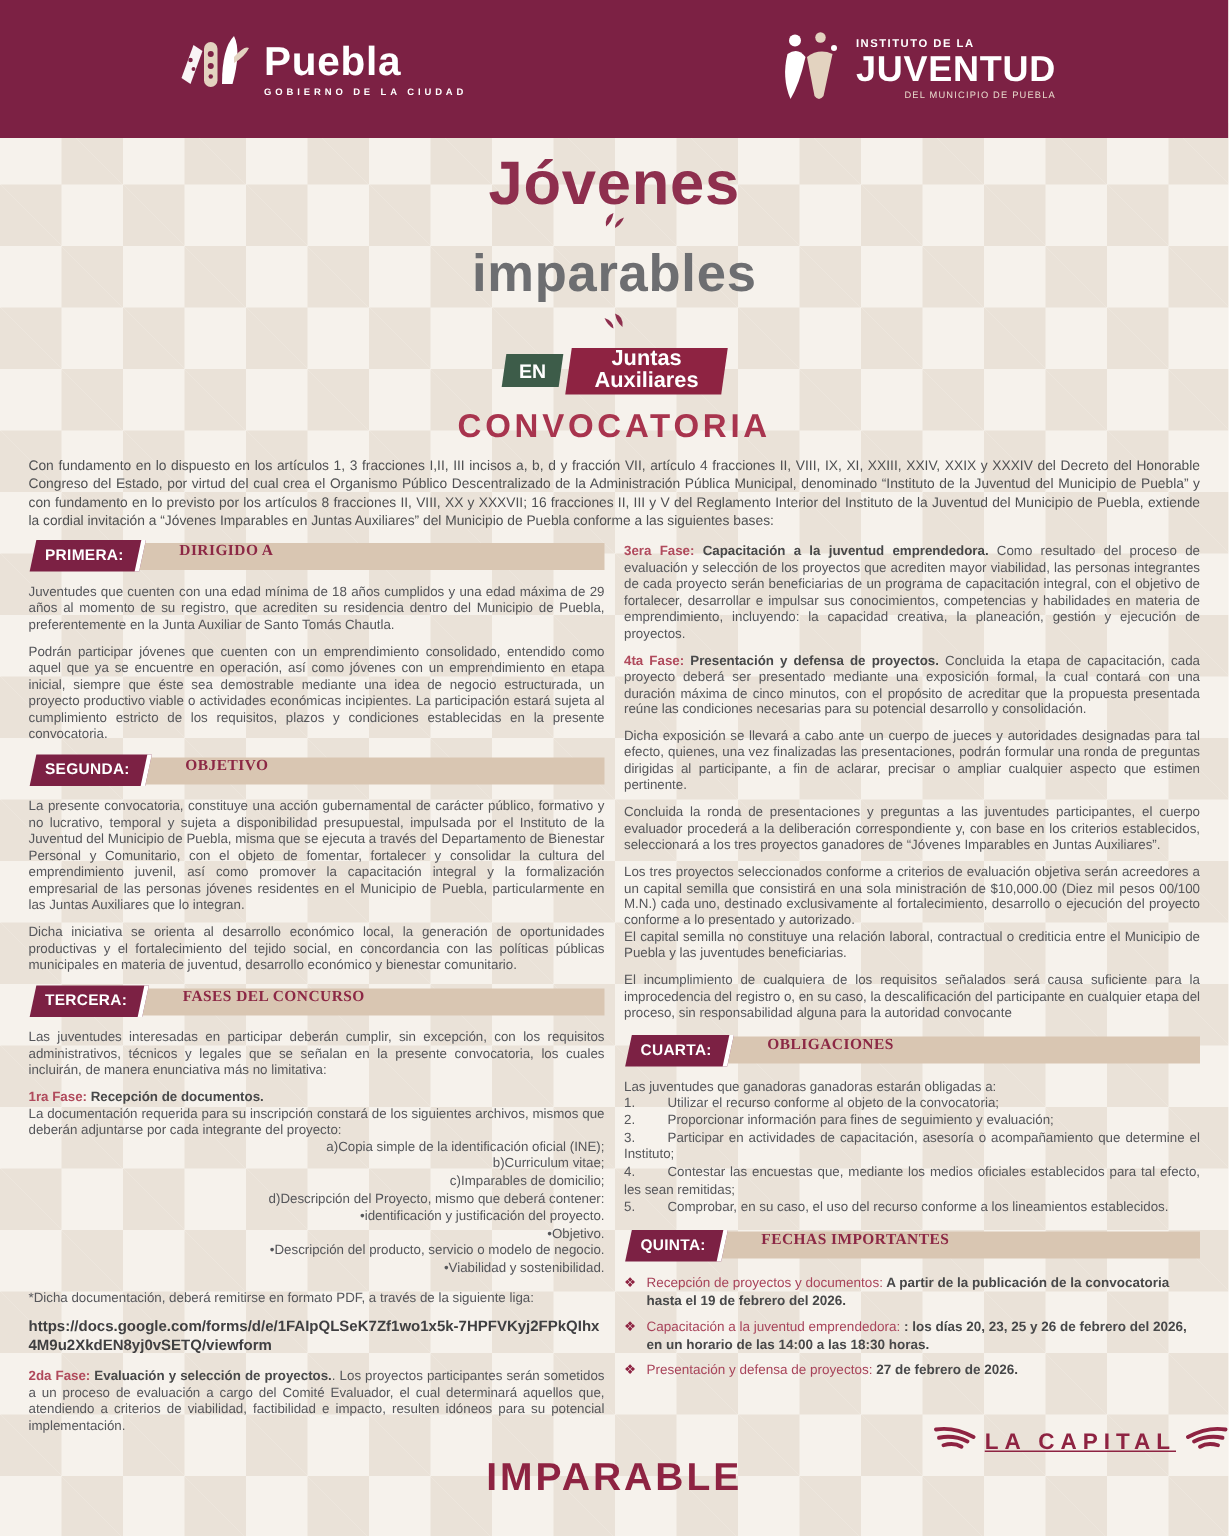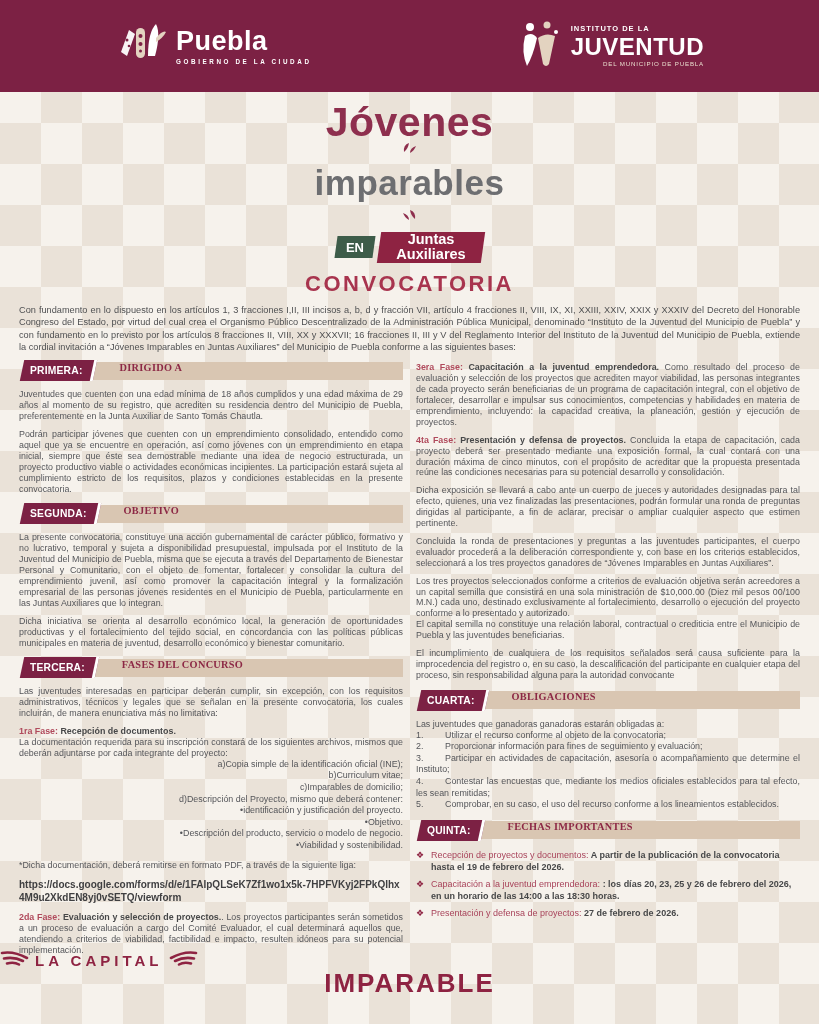--- a/index.html
+++ b/index.html
@@ -60,21 +60,21 @@
   .num .m { display:inline-block; min-width:29px; }
   .doc-link { display:block; font-size:10px; font-weight:bold; color:#3f3f41; word-break:break-all;
     line-height:1.3; margin: 8px 0 8px; text-decoration:none; }
   .qb { display:grid; grid-template-columns: 15px 1fr; margin-bottom: 5px; }
   .qmark { color:#8e2342; font-size:9px; line-height:1.35; }
   .qtext { font-size:9px; line-height:1.35; text-align:left; }
   .qlead { color:#a8435a; }
   .qbold { color:#474849; font-weight:bold; }
   
   .footer { position:absolute; left:0; right:0; top:950px; text-align:center; color:#8e2342; }
-  .f1row { display:flex; align-items:center; justify-content:flex-start; gap:5px; }
+  .f1row { display:flex; align-items:center; justify-content:flex-end; gap:5px;text-decoration:underline; }
   .f1 { font-size:15px; font-weight:bold; letter-spacing:4px; }
   .f2 { font-size:26px; font-weight:bold; letter-spacing:2px; line-height:.95; }
 </style>
 </head>
 <body>
 
 <div class="page">
 
   <div class="topbar">
     <div class="logo">

